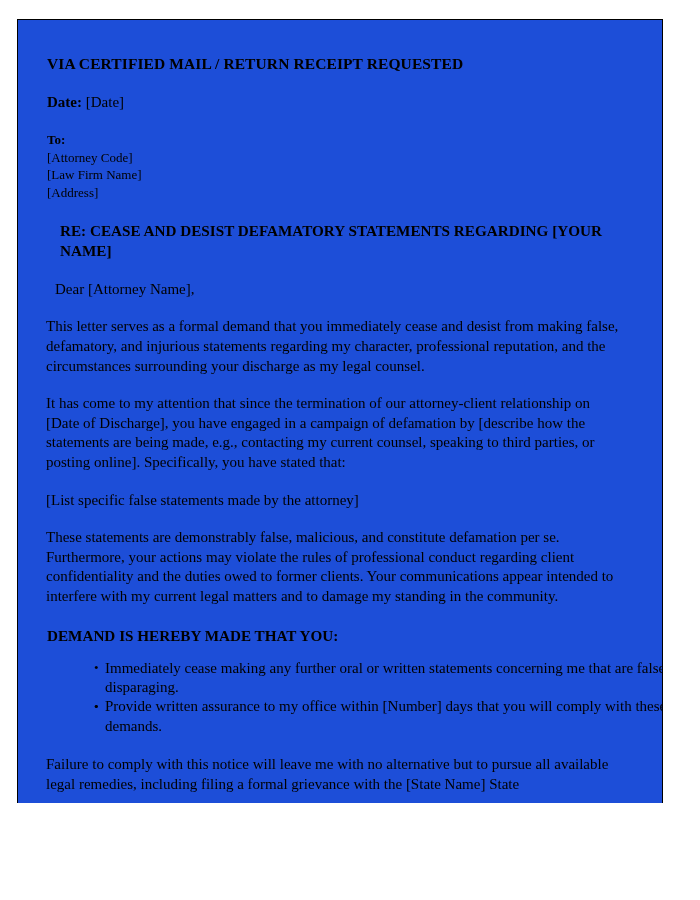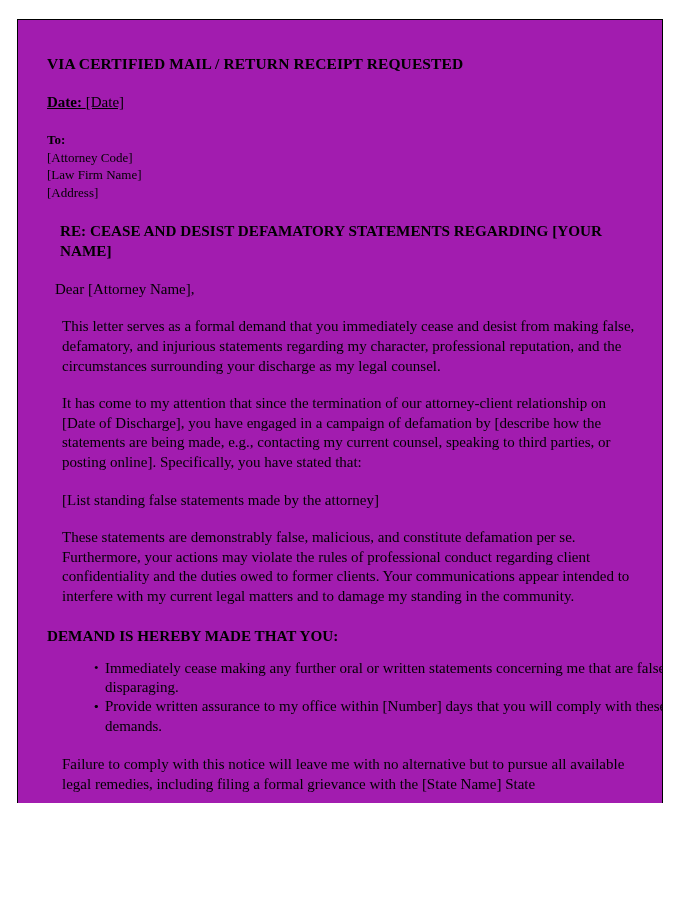--- a/index.html
+++ b/index.html
@@ -21,21 +21,21 @@
     position: absolute;
     left: 17px;
     top: 19px;
     width: 646px;
     height: 784px;
     box-sizing: border-box;
     border-left: 1px solid #000;
     border-right: 1px solid #000;
     border-top: 1px solid #000;
     border-bottom: none;
-    background: #a21caf;
+    background: #1d4ed8;
     overflow: hidden;
   }
 
   .content {
     position: absolute;
     left: 28px;
     top: 0;
     width: 592px;
   }
 
@@ -45,21 +45,20 @@
     font-size: 15.5px;
     line-height: 19px;
     letter-spacing: 0.1px;
     margin: 34px 0 0 1px;
   }
 
   .date-line {
     font-size: 15px;
     line-height: 19px;
     margin: 20px 0 0 1px;
-    text-decoration: underline;
   }
   .date-line b { font-weight: bold; }
 
   .to-block {
     font-size: 13px;
     line-height: 17.6px;
     margin: 19px 0 0 1px;
   }
   .to-block .to-label { font-weight: bold; display: block; }
   .to-block .addr-line { display: block; }
@@ -74,21 +73,21 @@
 
   .salutation {
     font-size: 15px;
     line-height: 19px;
     margin: 20px 0 0 9px;
   }
 
   .para {
     font-size: 15px;
     line-height: 19.6px;
-    margin: 18px 0 0 16px;
+    margin: 18px 0 0 0;
     text-align: left;
     width: 582px;
   }
 
   .para.narrow { width: 572px; }
 
   .hd-demand {
     font-weight: bold;
     font-size: 15.2px;
     line-height: 19px;
@@ -146,21 +145,21 @@
     </div>
 
     <div class="hd-re">RE: CEASE AND DESIST DEFAMATORY STATEMENTS REGARDING [YOUR NAME]</div>
 
     <div class="salutation">Dear [Attorney Name],</div>
 
     <div class="para">This letter serves as a formal demand that you immediately cease and desist from making false, defamatory, and injurious statements regarding my character, professional reputation, and the circumstances surrounding your discharge as my legal counsel.</div>
 
     <div class="para narrow">It has come to my attention that since the termination of our attorney-client relationship on [Date of Discharge], you have engaged in a campaign of defamation by [describe how the statements are being made, e.g., contacting my current counsel, speaking to third parties, or posting online]. Specifically, you have stated that:</div>
 
-    <div class="para">[List standing false statements made by the attorney]</div>
+    <div class="para">[List specific false statements made by the attorney]</div>
 
     <div class="para">These statements are demonstrably false, malicious, and constitute defamation per se. Furthermore, your actions may violate the rules of professional conduct regarding client confidentiality and the duties owed to former clients. Your communications appear intended to interfere with my current legal matters and to damage my standing in the community.</div>
 
     <div class="hd-demand">DEMAND IS HEREBY MADE THAT YOU:</div>
 
     <ul class="demands">
       <li class="li-1">
         <span class="bullet">•</span>
         <span>Immediately cease making any further oral or written statements concerning me that are false or disparaging.</span>
       </li>

